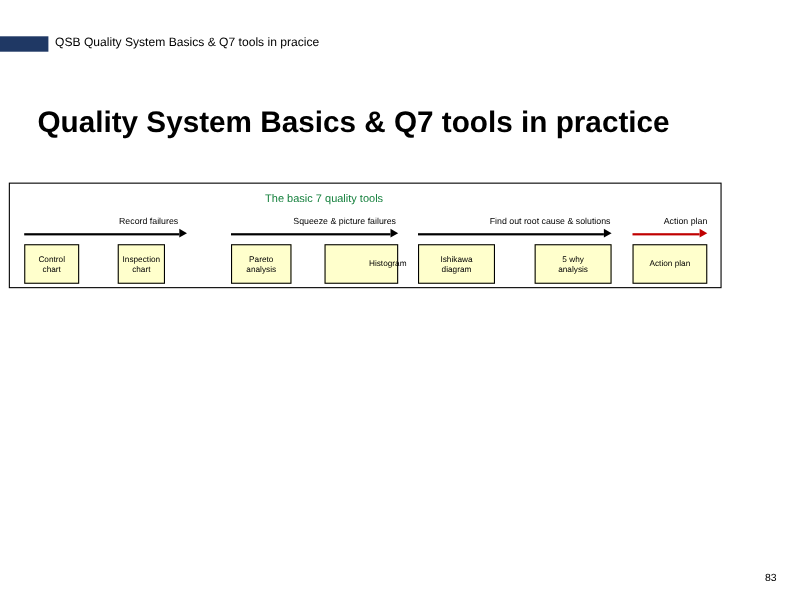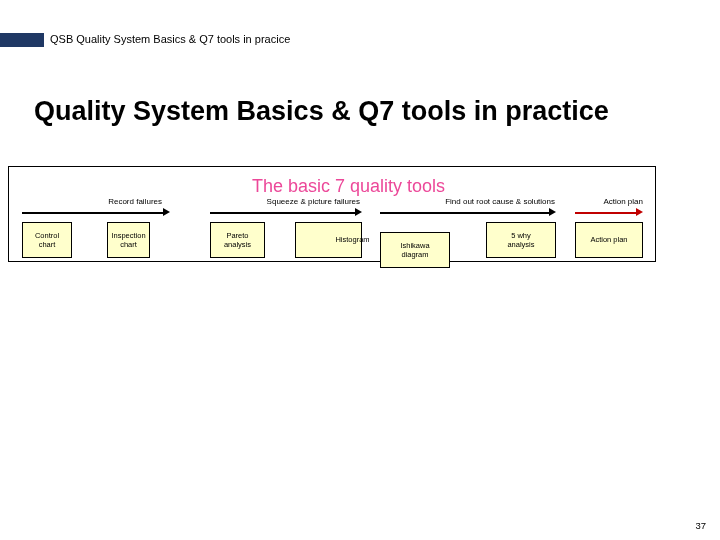--- a/index.html
+++ b/index.html
@@ -51,24 +51,24 @@
     top: 166px;
     width: 648px;
     height: 96px;
     border: 1.5px solid #000000;
     box-sizing: border-box;
     background: #ffffff;
   }
 
   .section-title {
     position: absolute;
-    left: 252px;
+    left: 241px;
     top: 176px;
-    font-size: 18px;
-    color: #ec4899;
+    font-size: 10px;
+    color: #15803d;
     white-space: nowrap;
   }
 
   
   .caption {
     position: absolute;
     font-size: 8px;
     color: #000000;
     white-space: nowrap;
     text-align: right;
@@ -174,32 +174,32 @@
     <div>Pareto</div>
     <div>analysis</div>
   </div>
 </div>
 <div class="tool-box" style="left: 295px; width: 67px; padding-left: 48px;">
   <div>
     <div>Histogram</div>
     <div></div>
   </div>
 </div>
-<div class="tool-box" style="left: 380px; width: 70px; margin-top: 10px;">
+<div class="tool-box" style="left: 380px; width: 70px;">
   <div>
     <div>Ishikawa</div>
     <div>diagram</div>
   </div>
 </div>
 <div class="tool-box" style="left: 486px; width: 70px;">
   <div>
     <div>5 why</div>
     <div>analysis</div>
   </div>
 </div>
 <div class="tool-box" style="left: 575px; width: 68px;">
   <div>
     <div>Action plan</div>
     <div></div>
   </div>
 </div>
 
-<div class="page-number">37</div>
+<div class="page-number">83</div>
 
 </body></html>

